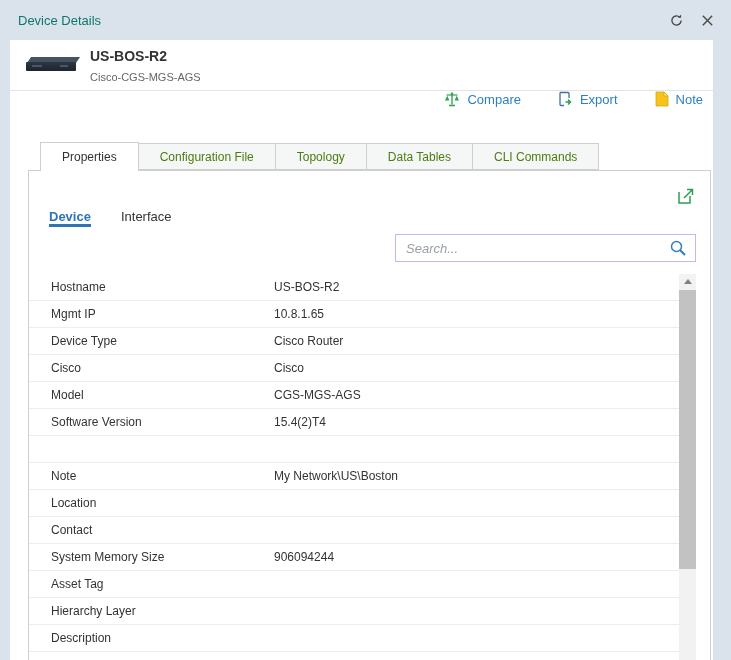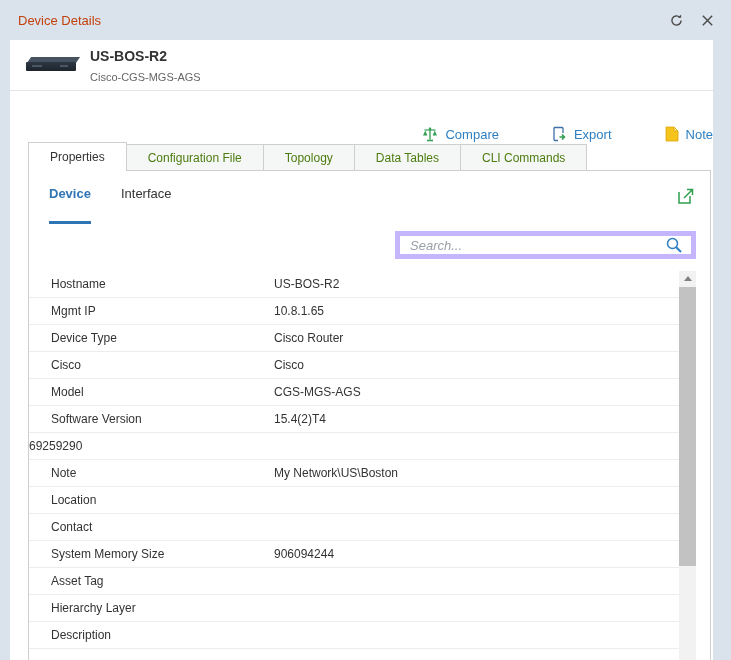--- a/index.html
+++ b/index.html
@@ -6,59 +6,59 @@
   html,body { width:731px; height:660px; overflow:hidden; }
   body {
     background:#dae3ec;
     font-family:"Liberation Sans", sans-serif;
     position:relative;
     color:#333;
   }
 
   
   .titlebar { height:40px; display:flex; align-items:center; padding:0 16px 0 18px; }
-  .titlebar .title { font-size:13px; color:#c2410c; flex:1; }
+  .titlebar .title { font-size:13px; color:#0f766e; flex:1; }
   .titlebar .tb-icons { display:flex; align-items:center; gap:16px; }
   .tb-icon { width:15px; height:15px; cursor:pointer; display:block; }
 
   
   .panel { position:absolute; left:10px; right:18px; top:40px; bottom:0; background:#fff; }
 
   
   .device-header { height:51px; display:flex; align-items:center; padding:0 16px; border-bottom:1px solid #e4e4e4; }
   .router-img { width:52px; height:16px; position:relative; margin-right:12px; flex:0 0 auto; }
   .router-top { position:absolute; top:0; left:3px; right:0; height:6px; background:linear-gradient(90deg,#3d4document652 0%,#46525f 100%); background:#46525f; transform:skewX(-35deg); }
   .router-front { position:absolute; top:5px; left:0; right:2px; height:9px; background:linear-gradient(180deg,#2d3743,#1d242c); border-radius:1px; }
   .router-slot { position:absolute; top:8px; left:6px; width:10px; height:2px; background:#4a5663; }
   .router-slot2 { position:absolute; top:8px; right:10px; width:8px; height:2px; background:#4a5663; }
   .device-title .dev-name { font-size:14px; font-weight:bold; color:#333; }
   .device-title .dev-model { font-size:11px; color:#666; margin-top:7px; }
 
   
-  .actions { height:51px; display:flex; justify-content:flex-end; align-items:flex-end; gap:52px; }
+  .actions { height:51px; display:flex; justify-content:flex-end; align-items:flex-start; gap:36px; padding-right:10px; }
   .action { display:flex; align-items:center; gap:7px; font-size:13px; color:#2e7fc1; cursor:pointer; }
   .action svg { display:block; }
 
   
-  .tab-bar { position:absolute; left:18px; top:102px; display:flex; align-items:flex-end; z-index:2; }
+  .tab-bar { position:absolute; left:30px; top:102px; display:flex; align-items:center; z-index:2; }
   .tab { height:27px; padding:0 21px; display:flex; align-items:center; background:#f5f6f6; border:1px solid #cfcfcf; border-left:none; font-size:12px; color:#4d7c0f; cursor:pointer; white-space:nowrap; }
   .tab:first-child { border-left:1px solid #cfcfcf; }
   .tab.active { height:29px; background:#fff; color:#333; border-bottom:none; }
 
   
   .content-box { position:absolute; top:130px; left:18px; right:2px; bottom:-10px; border:1px solid #cfcfcf; background:#fff; }
 
   .subtab-row { display:flex; align-items:flex-start; padding:15px 14px 0 20px; }
-  .subtab { font-size:13px; color:#333; padding-bottom:20px; cursor:pointer; border-bottom:3px solid transparent; }
+  .subtab { font-size:13px; color:#333; padding-bottom:0; cursor:pointer; border-bottom:3px solid transparent;margin-top:23px; }
   .subtab.active { color:#2e75b6; font-weight:bold; border-bottom:3px solid #2e75b6; }
   .subtab + .subtab { margin-left:30px; }
   .open-icon { margin-left:auto; width:20px; height:20px; cursor:pointer; }
 
   .search-row { display:flex; justify-content:flex-end; padding:7px 14px 0 0; }
-  .search-box { width:301px; height:28px; border:5px solid #c4b5fd; display:flex; align-items:center; padding:0 8px 0 10px; background:#fff; }
+  .search-box { width:301px; height:28px; border:1px solid #c4b5fd; display:flex; align-items:center; padding:0 8px 0 10px; background:#fff; }
   .search-box input { flex:1; border:none; outline:none; font-family:"Liberation Sans",sans-serif; font-size:13px; font-style:italic; color:#555; background:transparent; }
   .search-box input::placeholder { color:#9aa0a6; font-style:italic; }
   .search-icon { width:18px; height:18px; cursor:pointer; flex:0 0 auto; }
 
   
   .table-region { position:relative; margin:12px 14px 0 0; height:420px; }
   .prop-rows { margin-right:17px; }
   .prop-row { display:flex; align-items:center; height:27px; border-bottom:1px solid #ededed; font-size:12px; color:#333; }
   .prop-label { flex:0 0 245px; padding-left:22px; }
   .prop-value { flex:1; }
@@ -178,21 +178,20 @@
           </div>
           <div class="prop-row">
             <span class="prop-label">Model</span>
             <span class="prop-value">CGS-MGS-AGS</span>
           </div>
           <div class="prop-row">
             <span class="prop-label">Software Version</span>
             <span class="prop-value">15.4(2)T4</span>
           </div>
           <div class="prop-row">
-            <span class="prop-value">69259290</span>
           </div>
           <div class="prop-row">
             <span class="prop-label">Note</span>
             <span class="prop-value">My Network\US\Boston</span>
           </div>
           <div class="prop-row">
             <span class="prop-label">Location</span>
             <span class="prop-value"></span>
           </div>
           <div class="prop-row">

